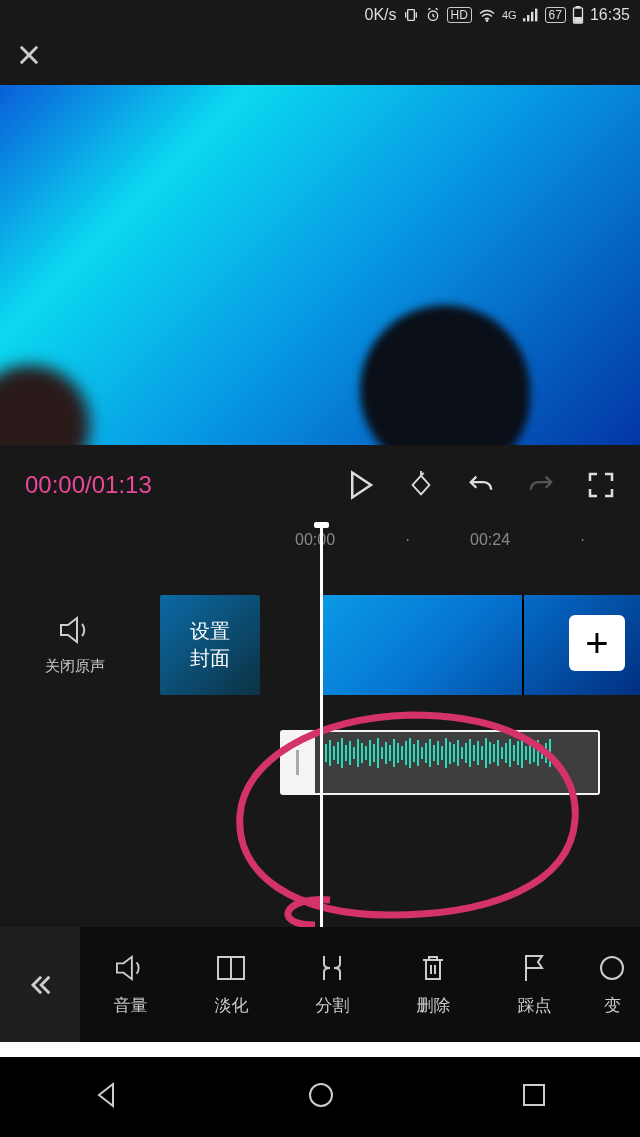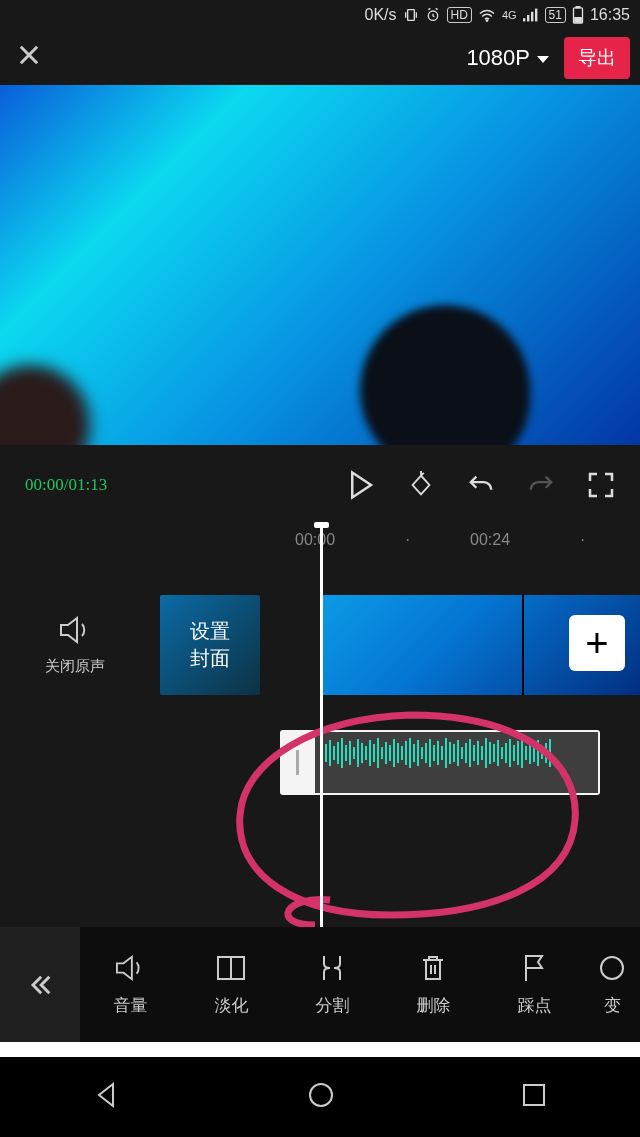--- a/index.html
+++ b/index.html
@@ -18,21 +18,21 @@
   .res .caret-down { margin-left: 6px; }
   .export-btn { background: #e6244a; color: #fff; font-size: 19px; padding: 8px 14px; border-radius: 4px; }
 
   
   .preview { width: 640px; height: 360px; background: linear-gradient(135deg, #0a5ed9 0%, #0bd9f0 25%, #0796e3 55%, #0336a5 100%); position: relative; overflow: hidden; }
   .preview .dark-blob { position: absolute; right: 110px; bottom: -30px; width: 170px; height: 170px; background: #0a0f18; border-radius: 50% 50% 45% 50%; filter: blur(4px);}
   .preview .corner-blob { position: absolute; left: -30px; bottom: -40px; width: 120px; height: 120px; background: #2a1a1a; border-radius: 50%; filter: blur(8px);}
 
   
   .playback { height: 80px; display: flex; align-items: center; padding: 0 25px; gap: 20px; }
-  .time-text { font-size: 17px; color: #22c55e; flex: 1; font-family: Liberation Serif, serif; }
+  .time-text { font-size: 24px; color: #ec4899; flex: 1; }
   .pb-icons { display: flex; align-items: center; gap: 32px; }
   .pb-icon { width: 28px; height: 28px; display: flex; align-items: center; justify-content: center; color: #ddd; }
   .pb-icon.disabled { color: #555; }
 
   
   .ruler { height: 35px; position: relative; color: #888; font-size: 16px; }
   .ruler .tick { position: absolute; top: 6px; }
 
   
   .timeline { position: relative; height: 370px; }
@@ -95,47 +95,36 @@
   </span>
   <span class="sb-item" style="font-size:11px;">4G</span>
   <span class="sb-item">
     <svg width="16" height="14" viewBox="0 0 20 16" fill="#ddd">
         <rect x="0" y="12" width="3" height="4"></rect>
         <rect x="5" y="8" width="3" height="8"></rect>
         <rect x="10" y="4" width="3" height="12"></rect>
         <rect x="15" y="0" width="3" height="16"></rect>
       </svg>
   </span>
-  <span class="sb-item pill">51</span>
+  <span class="sb-item pill">67</span>
   <span class="sb-item">
     <svg width="12" height="18" viewBox="0 0 12 20" fill="none" stroke="#ddd" stroke-width="1.5">
         <rect x="1" y="2" width="10" height="17" rx="1"></rect>
         <rect x="4" y="0" width="4" height="2" fill="#ddd"></rect>
         <rect x="2.5" y="13" width="7" height="5" fill="#ddd"></rect>
       </svg>
   </span>
   <span class="sb-item">16:35</span>
 </div>
 
 <div class="top-bar">
   <div class="close-x">
     <svg width="28" height="28" viewBox="0 0 24 24" fill="none" stroke="#ccc" stroke-width="2.5">
         <path d="M5 5l14 14M19 5L5 19"></path>
       </svg>
-  </div>
-  <div class="res-wrap">
-    <div class="res">
-      <span>1080P</span>
-      <span class="caret-down">
-        <svg width="14" height="10" viewBox="0 0 14 10" fill="#fff">
-            <path d="M1 1l6 7 6-7z"></path>
-          </svg>
-      </span>
-    </div>
-    <div class="export-btn">导出</div>
   </div>
 </div>
 
 <div class="preview">
   <div class="corner-blob"></div>
   <div class="dark-blob"></div>
 </div>
 
 <div class="playback">
   <div class="time-text">

